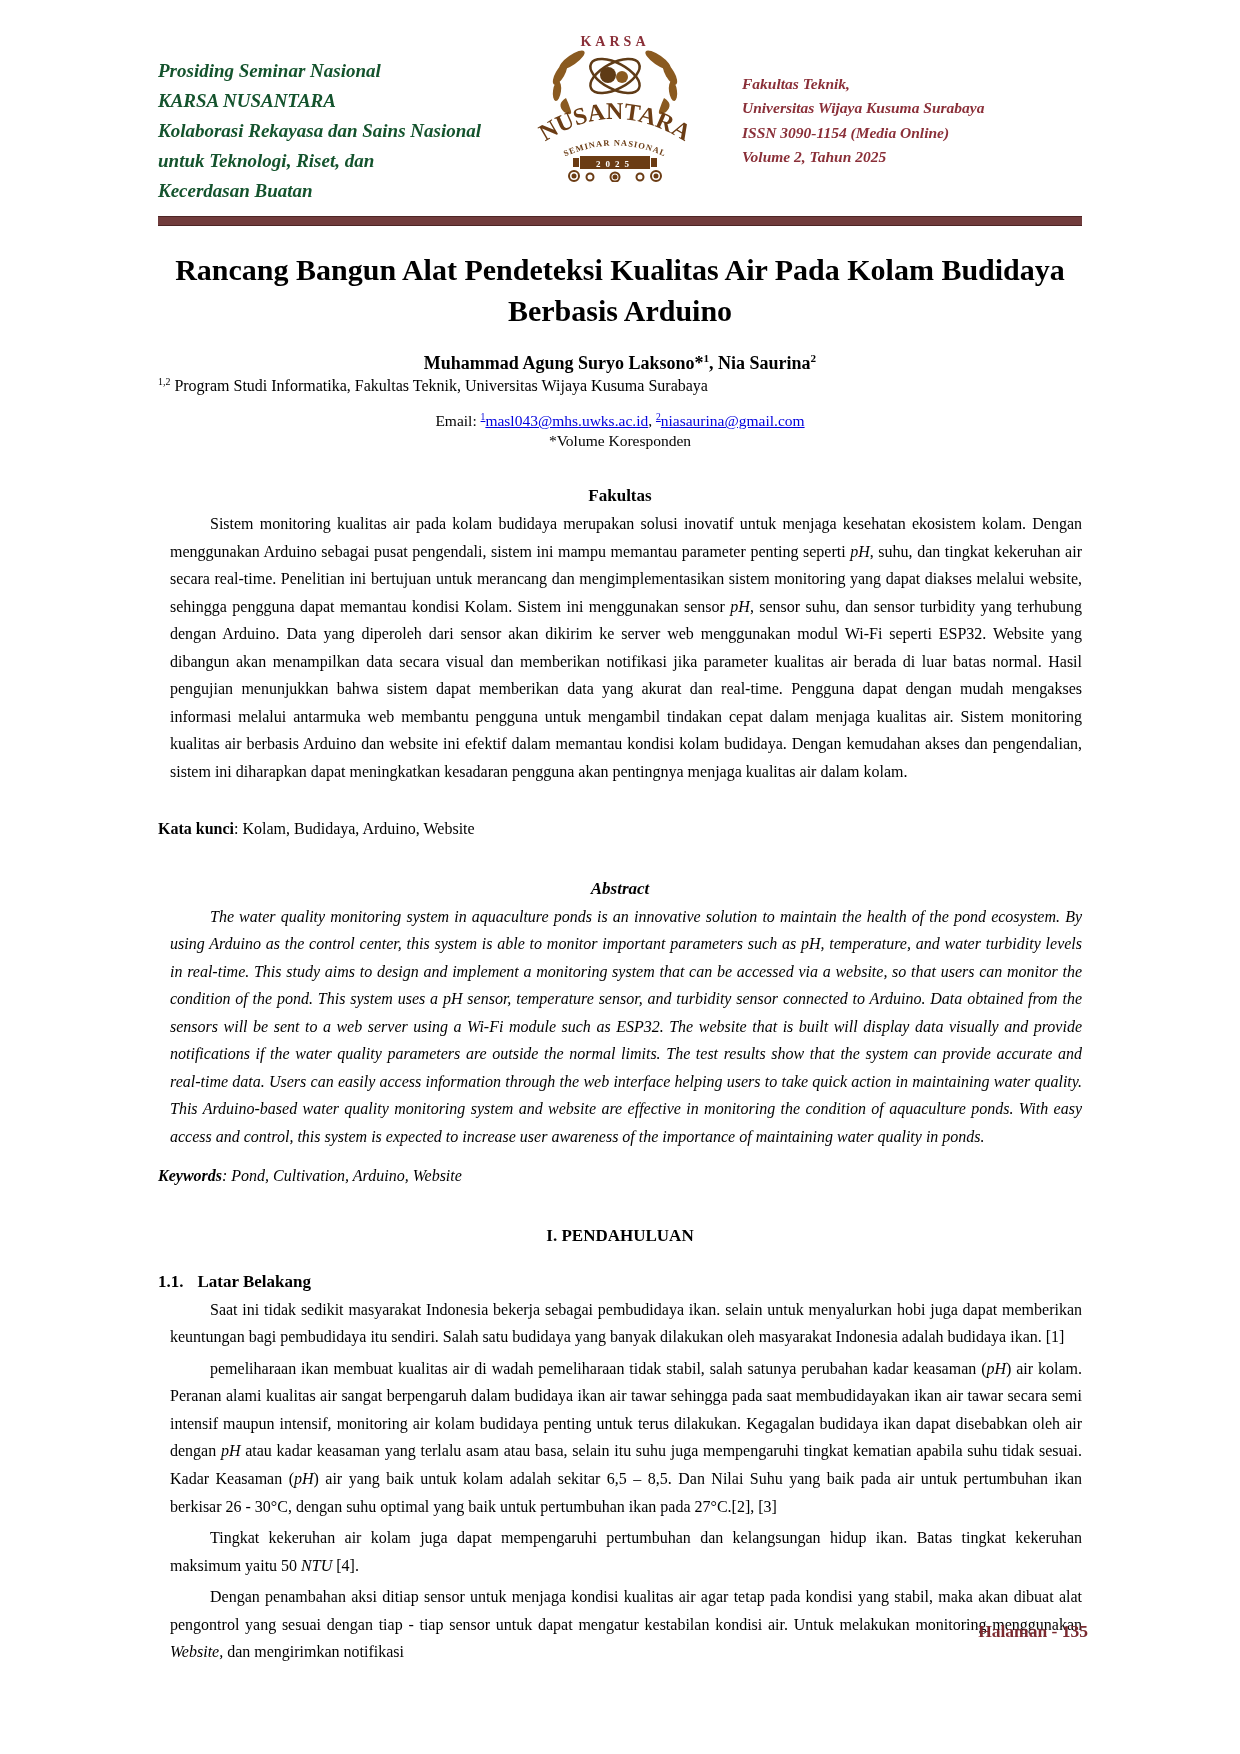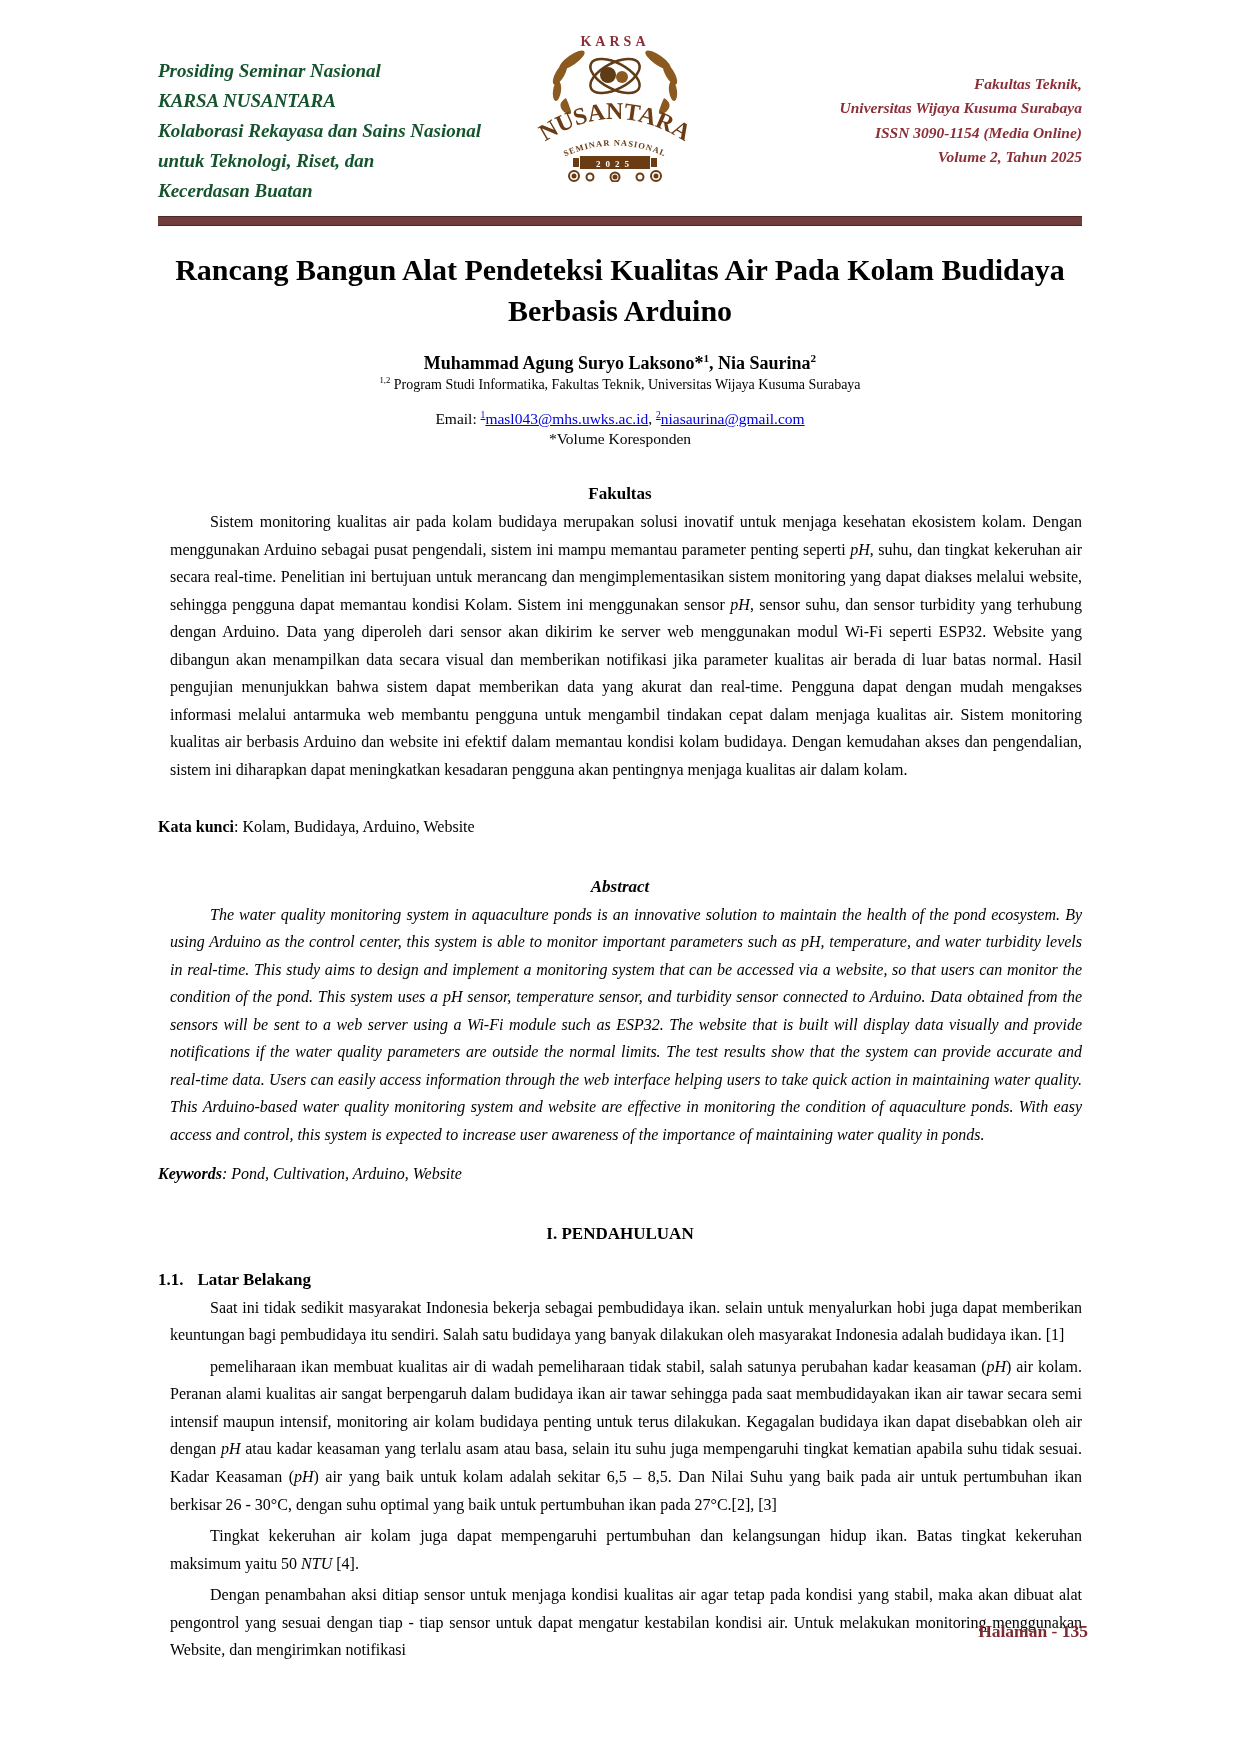--- a/index.html
+++ b/index.html
@@ -15,36 +15,36 @@
     overflow:hidden;
   }
   
   .header { display:flex; justify-content:space-between; align-items:flex-start; }
   .header-left {
     padding-top:26px; width:330px;
     font-size:19px; font-weight:bold; font-style:italic;
     color:#14532d; line-height:1.58;
   }
   .header-right {
-    padding-top:42px; width:340px; text-align:right;
+    padding-top:42px; width:340px; 
     font-size:15.5px; font-weight:bold; font-style:italic;
     color:#8a2f38; line-height:1.58;
   }
   .logo-wrap { width:178px; height:152px; flex:0 0 auto; }
   .divider {
     height:8px; background:#713c3c; border-top:1px solid #4d2525; border-bottom:1px solid #4d2525;
     margin-top:10px;
   }
   
   .title {
     text-align:center; font-size:30px; font-weight:bold;
     line-height:1.35; margin-top:24px;
   }
   .authors { text-align:center; font-size:18px; font-weight:bold; margin-top:22px; }
-  .affiliation { text-align:center; font-size:14px; margin-top:3px; }
+  .affiliation { font-size:16px; margin-top:3px; }
   .email-line { text-align:center; font-size:15.5px; margin-top:17px; }
   .correspondent { text-align:center; font-size:15.5px; margin-top:2px; }
   .link { color:#0000dd; text-decoration:underline; cursor:pointer; }
   sup { font-size:0.62em; line-height:0; }
   
   .sec-heading { text-align:center; font-size:17px; font-weight:bold; margin-top:36px; }
   .sec-heading.italic { font-style:italic; }
   .body-par {
     font-size:16px; line-height:1.72; text-align:justify;
     text-indent:40px; margin:4px 0 0 12px;
@@ -158,17 +158,17 @@
 
   <div class="sec-heading">I. PENDAHULUAN</div>
 
   <div class="sub-heading">
     <span class="num">1.1.</span><span>Latar Belakang</span>
   </div>
 
   <p class="body-par"><span>Saat ini tidak sedikit masyarakat Indonesia bekerja sebagai pembudidaya ikan. selain untuk menyalurkan hobi juga dapat memberikan keuntungan bagi pembudidaya itu sendiri. Salah satu budidaya yang banyak dilakukan oleh masyarakat Indonesia adalah budidaya ikan. [1]</span></p>
   <p class="body-par"><span>pemeliharaan ikan membuat kualitas air di wadah pemeliharaan tidak stabil, salah satunya perubahan kadar keasaman (</span><span style="font-style: italic;">pH</span><span>) air kolam. Peranan alami kualitas air sangat berpengaruh dalam budidaya ikan air tawar sehingga pada saat membudidayakan ikan air tawar secara semi intensif maupun intensif, monitoring air kolam budidaya penting untuk terus dilakukan. Kegagalan budidaya ikan dapat disebabkan oleh air dengan </span><span style="font-style: italic;">pH</span><span> atau kadar keasaman yang terlalu asam atau basa, selain itu suhu juga mempengaruhi tingkat kematian apabila suhu tidak sesuai. Kadar Keasaman (</span><span style="font-style: italic;">pH</span><span>) air yang baik untuk kolam adalah sekitar 6,5 – 8,5. Dan Nilai Suhu yang baik pada air untuk pertumbuhan ikan berkisar 26 - 30°C, dengan suhu optimal yang baik untuk pertumbuhan ikan pada 27°C.[2], [3]</span></p>
   <p class="body-par"><span>Tingkat kekeruhan air kolam juga dapat mempengaruhi pertumbuhan dan kelangsungan hidup ikan. Batas tingkat kekeruhan maksimum yaitu 50 </span><span style="font-style: italic;">NTU</span><span> [4].</span></p>
-  <p class="body-par"><span>Dengan penambahan aksi ditiap sensor untuk menjaga kondisi kualitas air agar tetap pada kondisi yang stabil, maka akan dibuat alat pengontrol yang sesuai dengan tiap - tiap sensor untuk dapat mengatur kestabilan kondisi air. Untuk melakukan monitoring menggunakan </span><span style="">Website,</span><span> dan mengirimkan notifikasi</span></p>
+  <p class="body-par"><span>Dengan penambahan aksi ditiap sensor untuk menjaga kondisi kualitas air agar tetap pada kondisi yang stabil, maka akan dibuat alat pengontrol yang sesuai dengan tiap - tiap sensor untuk dapat mengatur kestabilan kondisi air. Untuk melakukan monitoring menggunakan </span><span style="font-style: italic;">Website,</span><span> dan mengirimkan notifikasi</span></p>
 
   <div class="footer">Halaman - 135</div>
 
 </div>
 
 </body></html>

